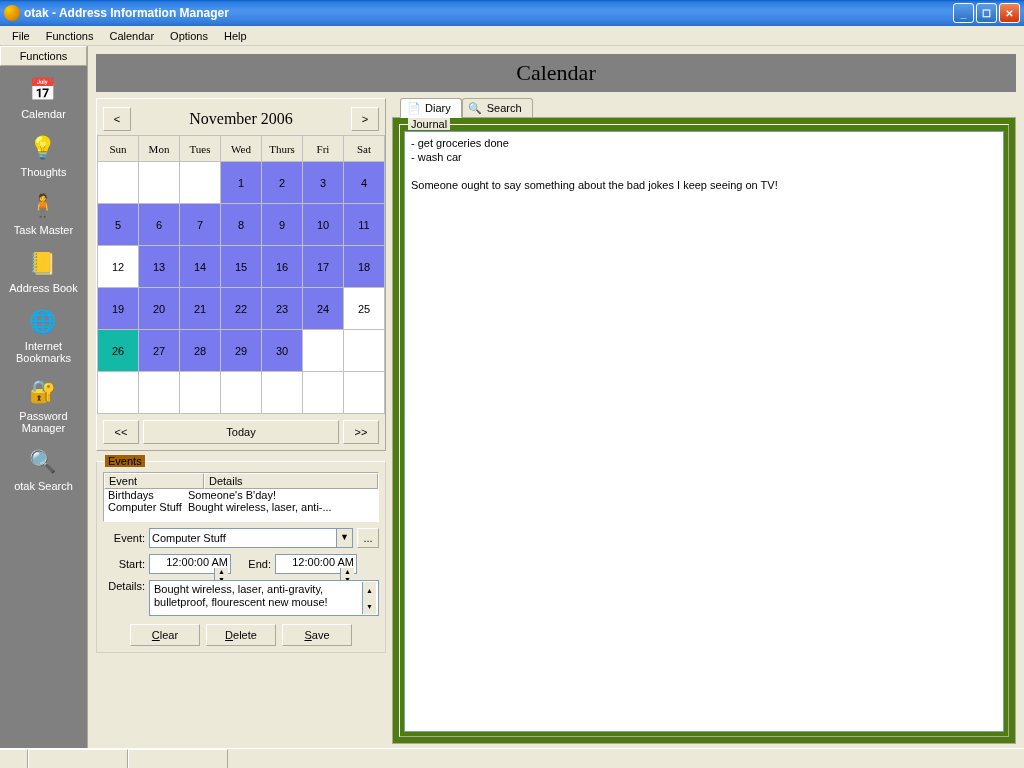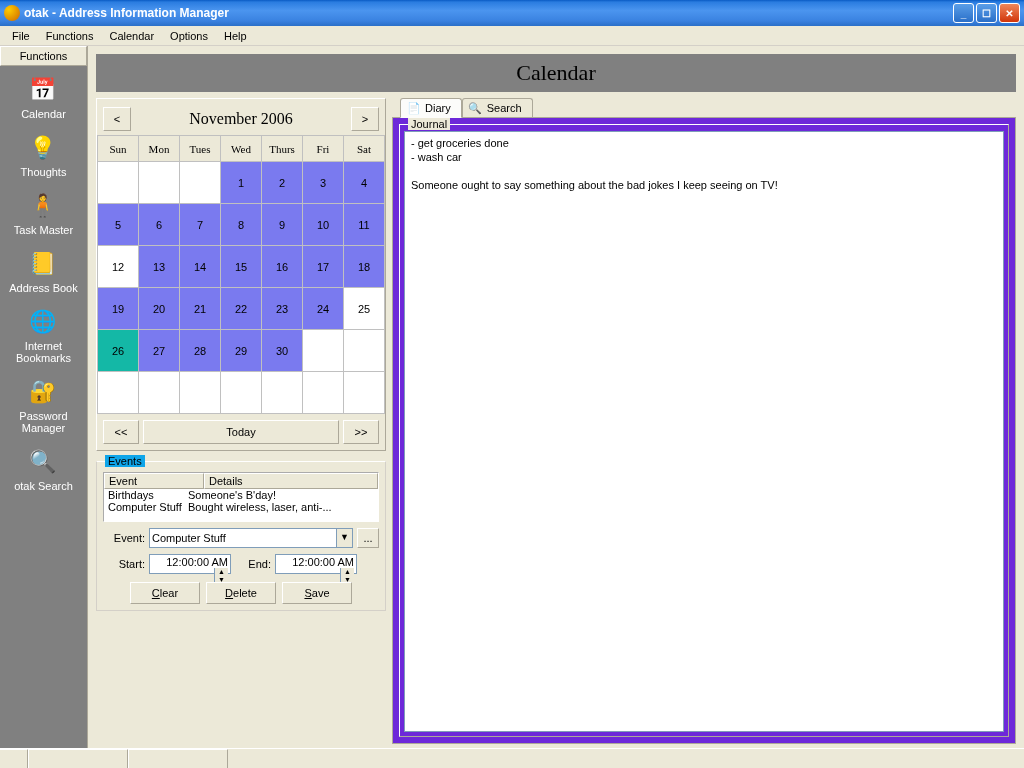--- a/index.html
+++ b/index.html
@@ -180,21 +180,21 @@
   border: 1px solid #d4d0c8;
   border-top-color: #fff;
   position: relative;
   padding: 10px 6px 6px 6px;
   margin-top: 4px;
 }
 .groupbox .legend {
   position: absolute;
   top: -7px;
   left: 8px;
-  background: #0ea5e9;
+  background: #a16207;
   padding: 0 3px;
   font-size: 11px;
 }
 .events-list {
   border: 1px inset #fff;
   background: #fff;
   height: 50px;
 }
 .events-header {
   display: flex;
@@ -272,21 +272,21 @@
 .tab.active {
   background: #fcfcfa;
   border-bottom: 1px solid #fcfcfa;
   z-index: 2;
   margin-bottom: -1px;
 }
 .tab .tab-icon { width: 14px; height: 14px; display: inline-flex; align-items: center; justify-content: center; font-size: 11px; }
 .journal-panel {
   flex: 1;
   border: 1px solid #aca899;
-  background: #6d28d9;
+  background: #4d7c0f;
   margin-top: 0px;
   padding: 6px;
   display: flex;
   flex-direction: column;
 }
 .journal-group {
   flex: 1;
   position: relative;
   border: 1px solid #fff;
   border-right-color: #aca899;
@@ -507,20 +507,30 @@
             <label style="flex:0 0 36px; text-align:right;">End:</label>
             <div class="timeinput">
               <span>12:00:00 AM</span>
               <div class="spin">
                   <div>▲</div>
                   <div>▼</div>
                 </div>
             </div>
           </div>
 
+          <div class="form-row" style="align-items:flex-start;">
+            <label class="w50">Details:</label>
+            <div class="textarea">
+              <div class="txt">Bought wireless, laser, anti-gravity, bulletproof, flourescent new mouse!</div>
+              <div class="spin">
+                  <div>▲</div>
+                  <div>▼</div>
+                </div>
+            </div>
+          </div>
 
           <div class="btn-row">
             <div class="btn"><span class="ul">C</span><span></span><span id="clear-rest">lear</span></div>
             <div class="btn"><span class="ul">D</span><span id="delete-rest">elete</span></div>
             <div class="btn"><span class="ul">S</span><span id="save-rest">ave</span></div>
           </div>
         </div>
       </div>
 
       <div class="right-col">

